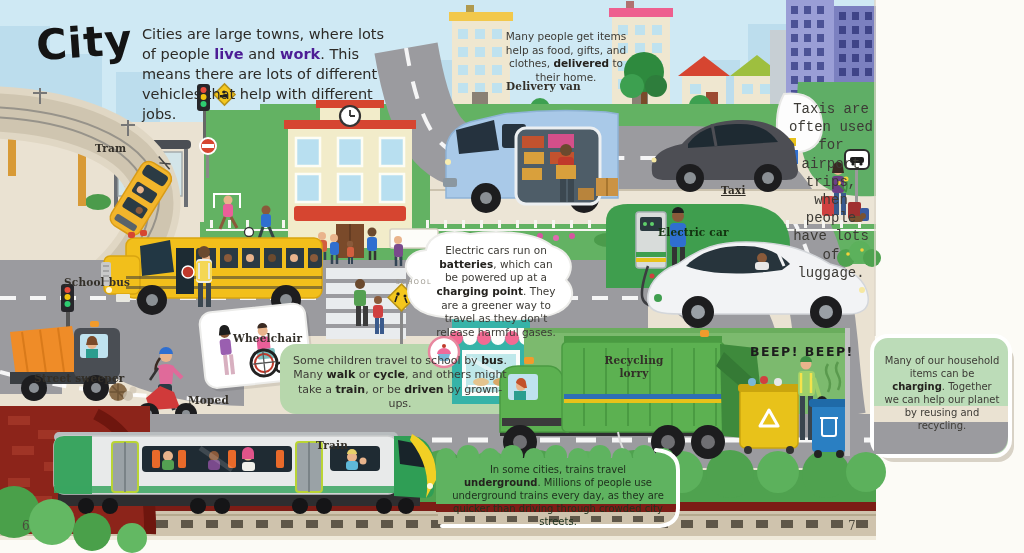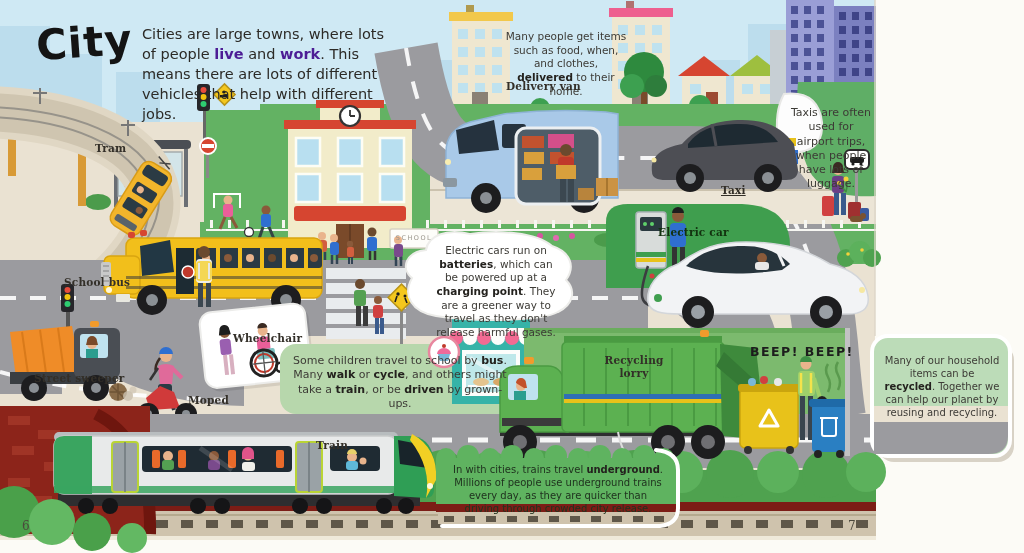--- a/index.html
+++ b/index.html
@@ -10,21 +10,21 @@
   .txt b{color:#24221e;}
   .lbl{position:absolute;font-family:"DejaVu Serif",serif;font-weight:700;
        font-size:10.5px;color:#332f28;letter-spacing:.2px;white-space:nowrap;}
   .title{position:absolute;left:36px;top:18px;font-size:42px;font-weight:700;color:#141414;
          transform:rotate(-4deg);letter-spacing:1px;}
   .intro{position:absolute;left:142px;top:24px;width:258px;font-size:14.5px;line-height:1.38;
          color:#2c2a26;text-align:left;}
   .intro b{color:#4c1d95;}
   .beep{position:absolute;font-weight:700;font-size:12.5px;letter-spacing:1.5px;color:#1d1d1d;white-space:nowrap;}
   .pgnum{position:absolute;font-family:"DejaVu Serif",serif;font-size:12px;color:#4c483c;}
-  .schoolsign{position:absolute;font-size:6.5px;letter-spacing:1.5px;color:#9a968c;text-align:center;}
+  .schoolsign{position:absolute;font-size:6.5px;letter-spacing:1.5px;color:#9a968c;text-align:center;margin-top:44px;}
 </style>
 </head>
 <body>
 
 <div class="stage">
 <svg width="1024" height="553" viewBox="0 0 1024 553">
 
   <rect x="0" y="0" width="875" height="540" fill="#eae2d2"></rect>
 
   <g>
@@ -686,31 +686,31 @@
     <path d="M874,422 H1008 V436 Q1008,454 988,454 L874,454 Z" fill="#9b9b9f"></path>
   </g>
 
   <rect x="874" y="0" width="2" height="336" fill="#ddd6c8" opacity=".7"></rect>
 </svg>
 
   <div class="title">City</div>
 
   <div class="intro"><span>Cities are large towns, where lots of people </span><b>live</b><span> and </span><b>work</b><span>. This means there are lots of different vehicles that help with different jobs.</span></div>
 
-  <div class="txt" style="left:505px;top:30px;width:122px;"><span>Many people get items such as food, when, and clothes, </span><b>delivered</b><span> to their home.</span></div>
-
-  <div class="txt" style="left:789px;top:106px;width:84px;font-size:11px;"><span>Taxis are often used for airport trips, when people have lots of luggage.</span></div>
+  <div class="txt" style="left:505px;top:30px;width:122px;"><span>Many people get items help as food, gifts, and clothes, </span><b>delivered</b><span> to their home.</span></div>
+
+  <div class="txt" style="left:789px;top:100px;width:84px;font-size:14px;font-family:Liberation Mono, monospace;"><span>Taxis are often used for airport trips, when people have lots of luggage.</span></div>
 
   <div class="txt" style="left:290px;top:354px;width:220px;font-size:11px;"><span>Some children travel to school by </span><b>bus</b><span>. Many </span><b>walk</b><span> or </span><b>cycle</b><span>, and others might take a </span><b>train</b><span>, or be </span><b>driven</b><span> by grown-ups.</span></div>
 
   <div class="txt" style="left:432px;top:244px;width:128px;"><span>Electric cars run on </span><b>batteries</b><span>, which can be powered up at a </span><b>charging point</b><span>. They are a greener way to travel as they don't release harmful gases.</span></div>
 
-  <div class="txt" style="left:884px;top:354px;width:116px;font-size:10px;"><span>Many of our household items can be </span><b>recycled</b><span>. Together we can help our planet by reusing and recycling.</span></div>
-
-  <div class="txt" style="left:452px;top:463px;width:212px;font-size:10px;color:#20331f;"><span>In with cities, trains travel </span><b>underground</b><span>. Millions of people use underground trains every day, as they are quicker than driving through crowded city release.</span></div>
+  <div class="txt" style="left:884px;top:354px;width:116px;font-size:10px;"><span>Many of our household items can be </span><b>charging</b><span>. Together we can help our planet by reusing and recycling.</span></div>
+
+  <div class="txt" style="left:452px;top:463px;width:212px;font-size:10px;color:#20331f;"><span>In some cities, trains travel </span><b>underground</b><span>. Millions of people use underground trains every day, as they are quicker than driving through crowded city streets.</span></div>
 
   <div class="beep" style="left:750px;top:344px;">BEEP! BEEP!</div>
 
   <div class="lbl" style="left:95px;top:142px;">Tram</div>
   <div class="lbl" style="left:64px;top:276px;">School bus</div>
   <div class="lbl" style="left:34px;top:372px;">Street sweeper</div>
   <div class="lbl" style="left:188px;top:394px;">Moped</div>
   <div class="lbl" style="left:233px;top:307px;margin-top:25px;">Wheelchair</div>
   <div class="lbl" style="left:316px;top:439px;">Train</div>
   <div class="lbl" style="left:506px;top:80px;width:112px;text-align:left;white-space:normal;">Delivery van</div>

